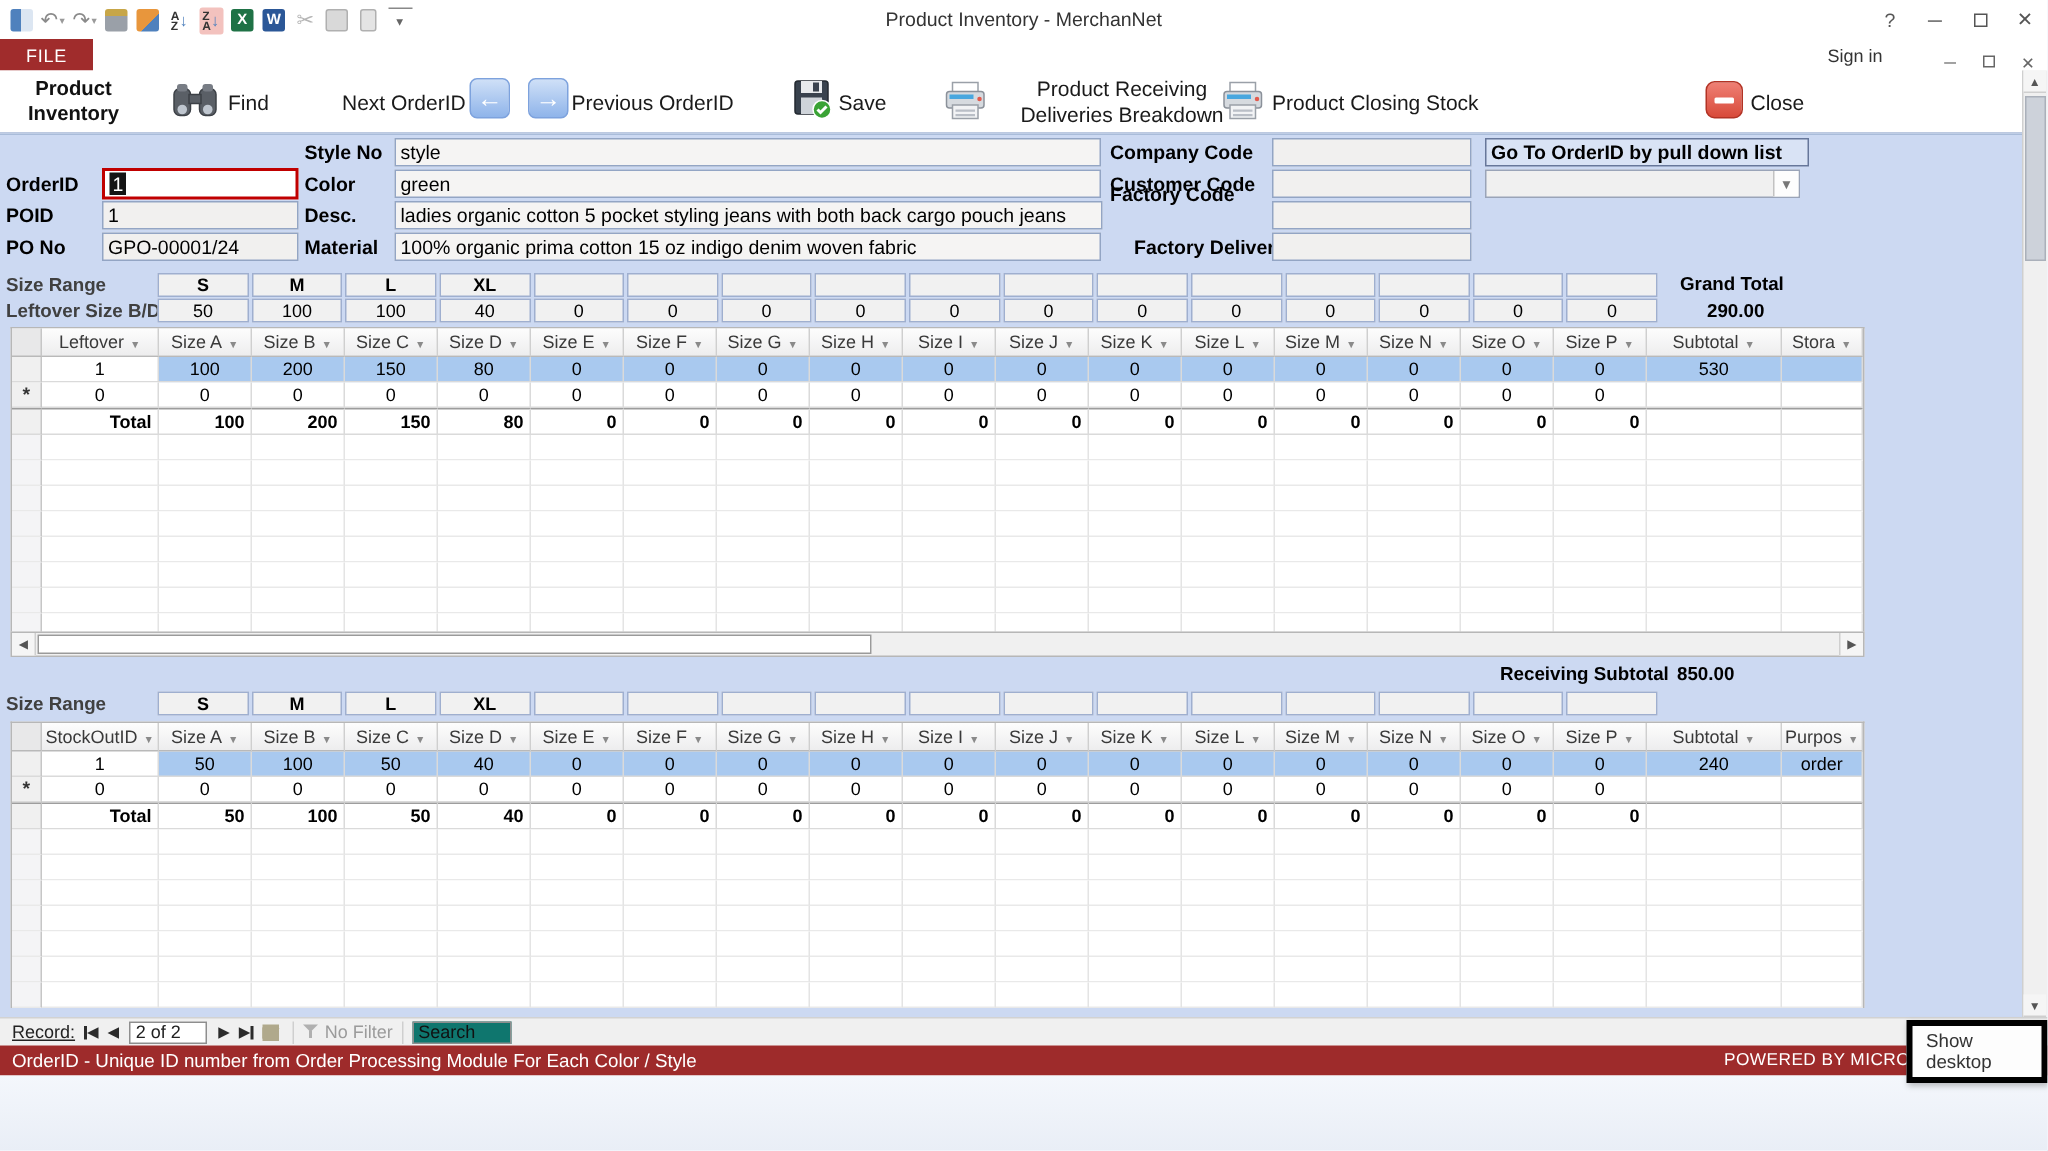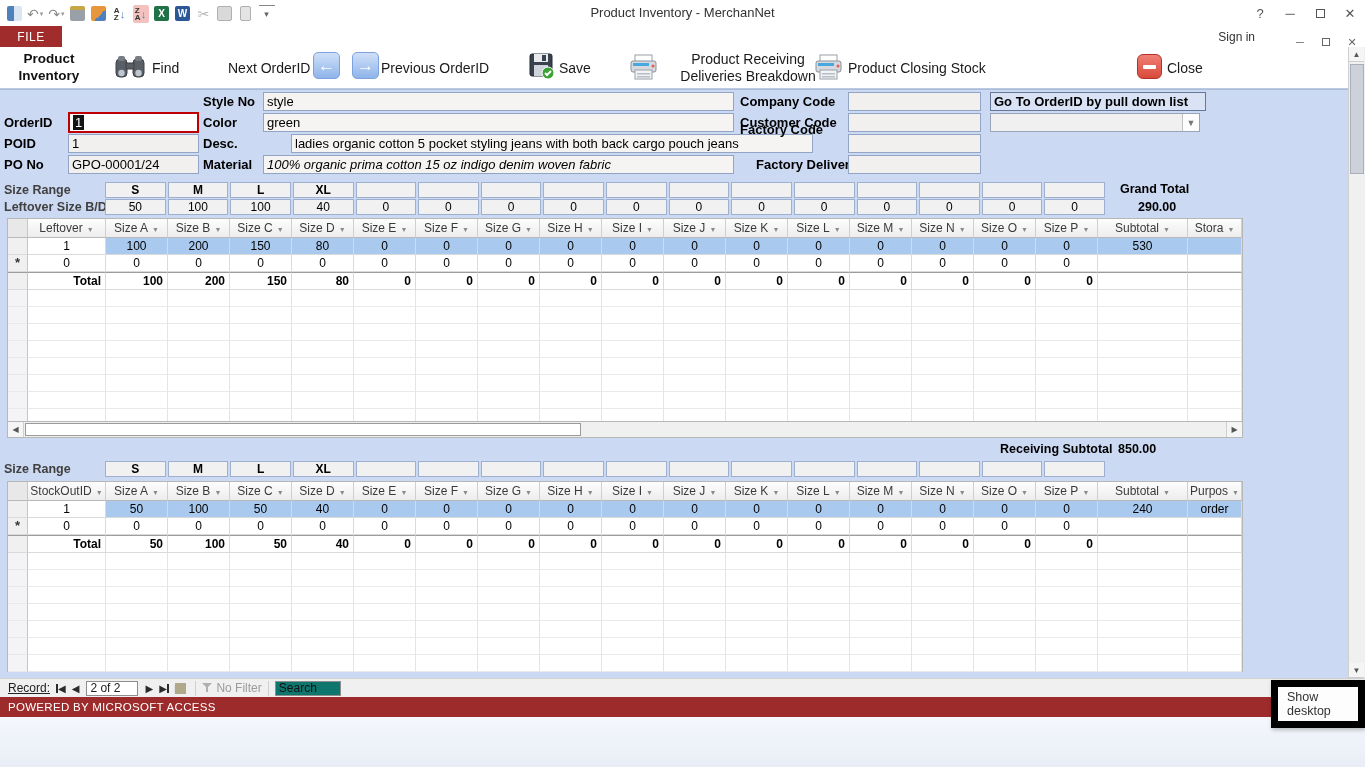--- a/index.html
+++ b/index.html
@@ -92,21 +92,21 @@
   #funnel:before{content:"";position:absolute;left:0;top:0;border-left:5px solid transparent;border-right:5px solid transparent;border-top:5px solid #7d7d7d;}
   #funnel:after{content:"";position:absolute;left:4px;top:4px;width:2px;height:5px;background:#7d7d7d;}
   #searchbox{width:66px;height:15px;background:#0f766e;border:1px solid #8e8e8e;font-size:12px;line-height:13px;padding:0 3px;color:#111;}
 
   
   #statusbar{left:0;top:697px;width:1365px;height:20px;background:#9e2b2b;color:#fff;display:flex;align-items:center;justify-content:space-between;padding:0 8px;}
   #status-msg{font-size:12.5px;}
   #powered{font-size:11.5px;letter-spacing:.3px;}
 
   
-  #tooltip{left:1271px;top:680px;background:#fdfdfd;border:7px solid #000000;box-shadow:1px 2px 4px rgba(0,0,0,.25);font-size:12.5px;color:#333;padding:3px 9px;z-index:50;}
+  #tooltip{left:1271px;top:680px;background:#fdfdfd;border:4px solid #000000;box-shadow:1px 2px 4px rgba(0,0,0,.25);font-size:12.5px;color:#333;padding:3px 9px;z-index:50;}
 
   
   #taskbar{left:0;top:717px;width:1365px;height:50px;background:linear-gradient(#f4f7fc,#e9eef6);}
 </style>
 </head>
 <body>
 
 <div id="titlebar" class="abs">
   <div id="qat" class="abs">
       <span class="qi">
@@ -239,23 +239,23 @@
   <div class="flabel" style="left:4px;top:44px;">POID</div>
   <div class="finput" style="left:68px;top:44px;width:131px;">1</div>
   <div class="flabel" style="left:4px;top:65px;">PO No</div>
   <div class="finput" style="left:68px;top:65px;width:131px;">GPO-00001/24</div>
 
   <div class="flabel" style="left:203px;top:2px;">Style No</div>
   <div class="finput wide" style="left:263px;top:2px;width:471px;">style</div>
   <div class="flabel" style="left:203px;top:23px;">Color</div>
   <div class="finput wide" style="left:263px;top:23px;width:471px;">green</div>
   <div class="flabel" style="left:203px;top:44px;">Desc.</div>
-  <div class="finput wide" style="left:263px;top:44px;width:522px;margin-left:28px;">ladies organic cotton 5 pocket styling jeans with both back cargo pouch jeans</div>
+  <div class="finput wide" style="left:263px;top:44px;width:472px;">ladies organic cotton 5 pocket styling jeans with both back cargo pouch jeans</div>
   <div class="flabel" style="left:203px;top:65px;">Material</div>
-  <div class="finput wide" style="left:263px;top:65px;width:471px;font-style:italic;">100% organic prima cotton 15 oz indigo denim woven fabric</div>
+  <div class="finput wide" style="left:263px;top:65px;width:471px;">100% organic prima cotton 15 oz indigo denim woven fabric</div>
 
   <div class="flabel" style="left:740px;top:2px;">Company Code</div>
   <div class="finput" style="left:848px;top:2px;width:133px;"></div>
   <div class="flabel" style="left:740px;top:23px;">Customer Code</div>
   <div class="finput" style="left:848px;top:23px;width:133px;"></div>
   <div class="flabel" style="left:740px;top:30px;">Factory Code</div>
   <div class="finput" style="left:848px;top:44px;width:133px;"></div>
   <div class="flabel" style="left:740px;top:65px;padding-left:16px;">Factory Delivery</div>
   <div class="finput" style="left:848px;top:65px;width:133px;"></div>
 
@@ -861,20 +861,21 @@
   <span class="rnav">▶<span class="vbar"></span></span>
   <span class="rnav dis">▶*</span>
   <div class="vsep"></div>
   <div id="funnel"></div>
   <span id="nofilter">No Filter</span>
   <div class="vsep"></div>
   <div id="searchbox">Search</div>
 </div>
 
 <div id="statusbar" class="abs">
+  <span id="status-msg">OrderID - Unique ID number from Order Processing Module For Each Color / Style</span>
   <span id="powered">POWERED BY MICROSOFT ACCESS</span>
 </div>
 
 <div id="tooltip" class="abs">Show desktop</div>
 
 <div id="taskbar" class="abs">
   
 
   
 

